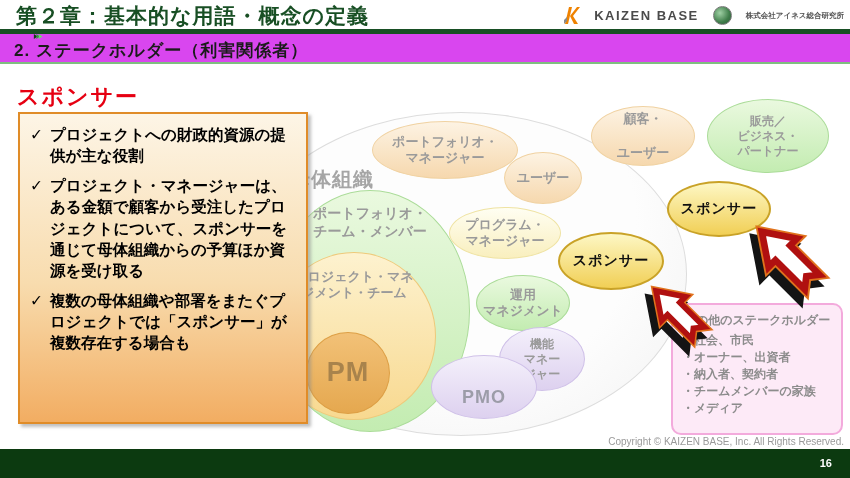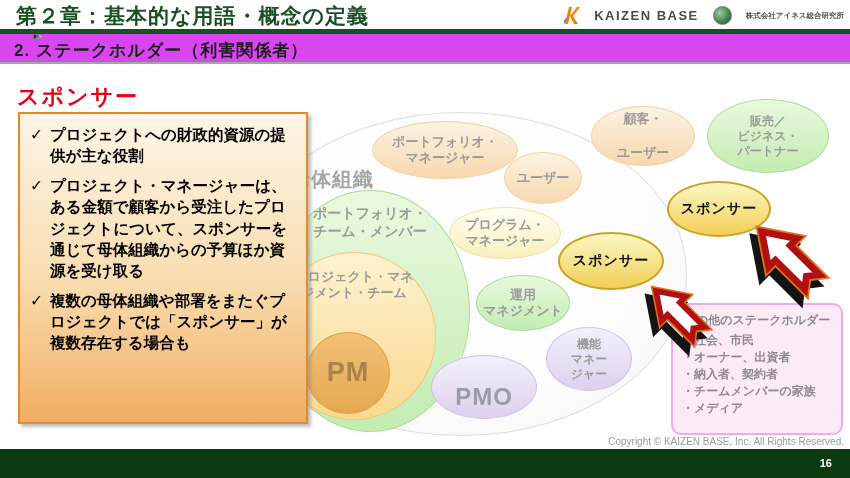--- a/index.html
+++ b/index.html
@@ -48,21 +48,21 @@
   .greenel{background:linear-gradient(180deg,#eaf9df,#c3ecb1);border:1px solid #abdc99;}
   .purple{background:linear-gradient(180deg,#f4f0fb,#ddd1ef);border:1px solid #cfc0e8;}
   .sponsor{
     background:linear-gradient(180deg,#fdf7c4,#f1cf55);
     border:2px solid var(--sponsor-border,#c9a227);
     color:#101010;font-size:14px;letter-spacing:1px;z-index:8;
   }
   .pm-team{background:linear-gradient(180deg,#fdf2cf,#f8d990);border:1px solid #eec97a;z-index:6;}
   .pm-inner{background:linear-gradient(180deg,#f2c177,#e5a84f);border:1px solid #dd9f45;z-index:7;
     color:#a8834c;font-size:27px;letter-spacing:1px;}
-  .pmo-text{font-size:24px;color:#9c9ca8;letter-spacing:1px;margin-top:20px;}
+  .pmo-text{font-size:18px;color:#9c9ca8;letter-spacing:1px;margin-top:20px;}
   .others{
     position:absolute;left:671px;top:303px;width:172px;height:132px;box-sizing:border-box;
     background:#fdeaf7;border:2px solid #f3aadc;border-radius:10px;
     padding:7px 9px 0 9px;z-index:9;color:#8c8c8c;
   }
   .others-title{font-size:12px;font-weight:bold;text-align:center;margin-bottom:3px;white-space:nowrap;}
   .others-item{font-size:12px;font-weight:bold;line-height:1.42;white-space:nowrap;}
   .arrow-svg{position:absolute;z-index:15;}
   
   .topic-heading{
@@ -135,21 +135,21 @@
     <span>ユーザー</span>
   </div>
   <div class="el paleyellow" style="left:449px;top:207px;width:110px;height:50px;">
     <span>プログラム・</span>
     <span>マネージャー</span>
   </div>
   <div class="el greenel" style="left:476px;top:275px;width:92px;height:54px;">
     <span>運用</span>
     <span>マネジメント</span>
   </div>
-  <div class="el purple" style="left:546px;top:327px;width:84px;height:62px;font-size:12px;">
+  <div class="el purple" style="left:499px;top:327px;width:84px;height:62px;font-size:12px;">
     <span>機能</span>
     <span>マネー</span>
     <span>ジャー</span>
   </div>
   <div class="el purple" style="left:431px;top:355px;width:104px;height:62px;">
     <span class="pmo-text">PMO</span>
   </div>
 
   <div class="el orange" style="left:591px;top:106px;width:102px;height:58px;gap:18px;">
     <span>顧客・</span>

